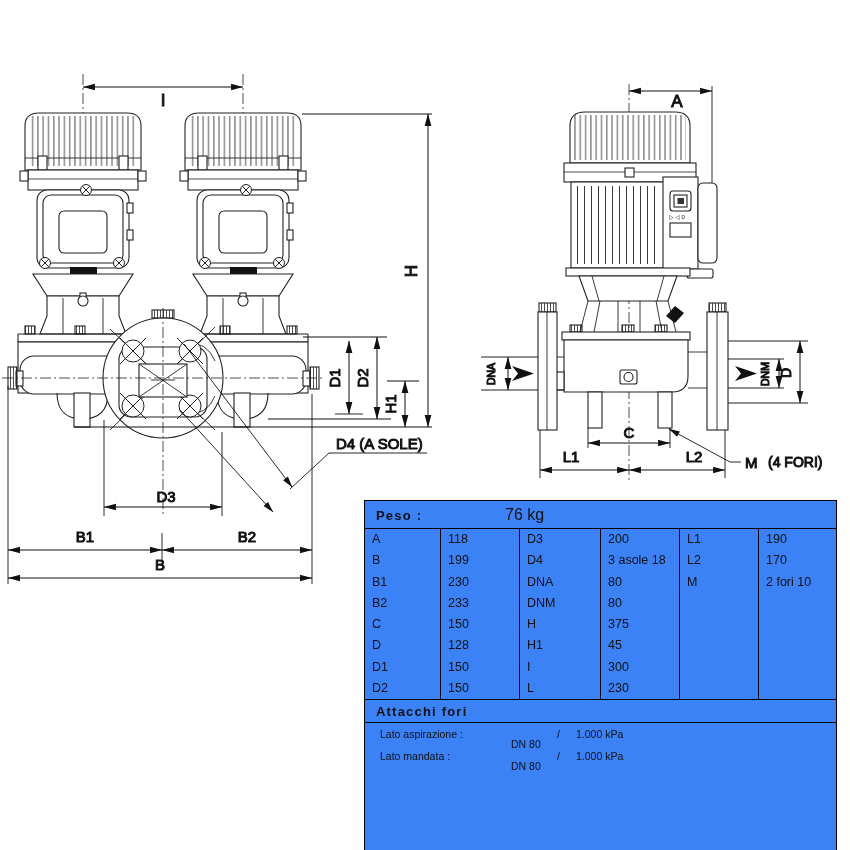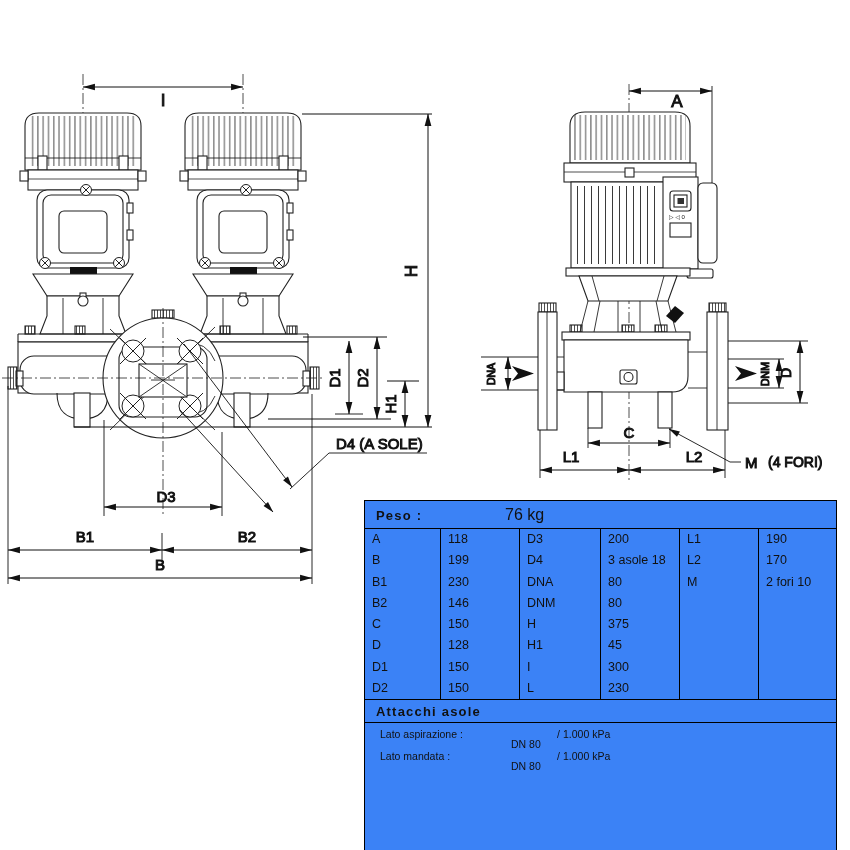--- a/index.html
+++ b/index.html
@@ -27,21 +27,21 @@
   .t-grid{height:170px;border-bottom:1px solid #000;display:grid;
           grid-template-columns:76px 79px 81px 79px 79px auto;
           grid-auto-rows:21.25px;font-size:12.5px;}
   .gc{box-sizing:border-box;padding-left:7px;line-height:21.25px;white-space:nowrap;overflow:hidden;}
   .gc.bR{border-right:1px solid #000;}
   .t-conn{height:38px;}
   .cline{position:relative;height:19px;margin-top:3px;font-size:10.5px;}
   .cl-label{position:absolute;left:15px;top:2px;}
   .cl-dn{position:absolute;left:146px;top:12px;}
   .cl-sep{position:absolute;left:192px;top:2px;}
-  .cl-p{position:absolute;left:198px;top:2px;text-align:right;}
+  .cl-p{position:absolute;left:211px;top:2px;text-align:right;}
 </style>
 </head>
 <body>
 
 <div class="stage">
 
 <svg width="850" height="850" viewBox="0 0 850 850">
   <defs>
     <marker id="arw" viewBox="0 0 12 8" refX="11.6" refY="4" markerWidth="13" markerHeight="9" orient="auto-start-reverse">
           <path d="M12 4 L0.6 0.9 L0.6 7.1 Z" fill="#111"></path>
@@ -276,21 +276,21 @@
     <div class="gc">170</div>
 
     <div class="gc bR">B1</div>
     <div class="gc bR">230</div>
     <div class="gc bR">DNA</div>
     <div class="gc bR">80</div>
     <div class="gc bR">M</div>
     <div class="gc">2 fori 10</div>
 
     <div class="gc bR">B2</div>
-    <div class="gc bR">146</div>
+    <div class="gc bR">233</div>
     <div class="gc bR">DNM</div>
     <div class="gc bR">80</div>
     <div class="gc bR"></div>
     <div class="gc"></div>
 
     <div class="gc bR">C</div>
     <div class="gc bR">150</div>
     <div class="gc bR">H</div>
     <div class="gc bR">375</div>
     <div class="gc bR"></div>
@@ -312,21 +312,21 @@
 
     <div class="gc bR">D2</div>
     <div class="gc bR">150</div>
     <div class="gc bR">L</div>
     <div class="gc bR">230</div>
     <div class="gc bR"></div>
     <div class="gc"></div>
   </div>
 
   <div class="trow t-att">
-    <span class="bhead">Attacchi asole</span>
+    <span class="bhead">Attacchi fori</span>
   </div>
   <div class="t-conn">
     <div class="cline">
       <span class="cl-label">Lato aspirazione :</span>
       <span class="cl-dn">DN 80</span>
       <span class="cl-sep">/</span>
       <span class="cl-p">1.000 kPa</span>
     </div>
     <div class="cline">
       <span class="cl-label">Lato mandata :</span>

